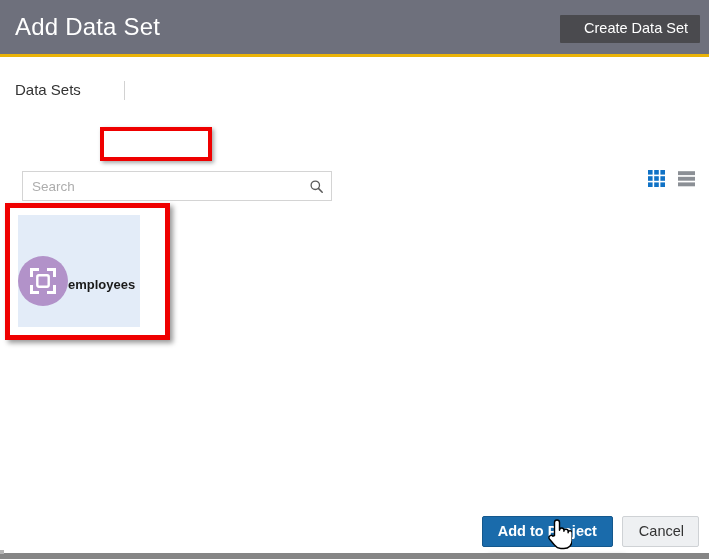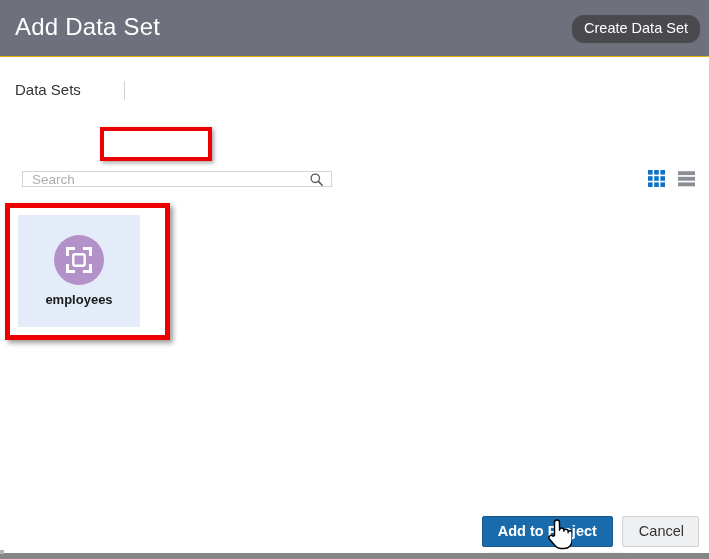--- a/index.html
+++ b/index.html
@@ -26,42 +26,42 @@
   }
 
   
   #header {
     height: 57px;
     background: #6e707c;
     flex: 0 0 auto;
     position: relative;
     display: flex;
     align-items: center;
-    border-bottom: 1px solid #eab308;
+    border-bottom: 3px solid #eab308;
     box-sizing: border-box;
   }
   #dialog-title {
     position: absolute;
     left: 15px;
     top: 13px;
     font-size: 24px;
     color: #ffffff;
     letter-spacing: .2px;
     white-space: nowrap;
   }
   #create-btn {
     position: absolute;
     right: 9px;
     top: 15px;
     background: #4a4a4e;
     color: #ffffff;
     font-size: 14.5px;
-    padding: 6px 12px 7px 12px;
+    padding: 6px 12px 7px 24px;
     border: none;
-    border-radius: 12px;
+    border-radius: 1px;
     line-height: 1;
     cursor: pointer;
     font-family: inherit;
     white-space: nowrap;
   }
 
   
   #body {
     position: relative;
     flex: 1 1 auto;
@@ -106,21 +106,21 @@
     box-shadow: 2px 2px 4px rgba(0,0,0,.35);
     pointer-events: none;
   }
 
   
   #search-wrap {
     position: absolute;
     left: 22px;
     top: 114px;
     width: 310px;
-    height: 16px;
+    height: 30px;
     border: 1px solid #d4d4d4;
     background: #ffffff;
     box-sizing: border-box;
     display: flex;
     align-items: center;
   }
   #search-input {
     flex: 1 1 auto;
     border: none;
     outline: none;
@@ -157,21 +157,20 @@
   #card-grid {
     position: absolute;
     left: 18px;
     top: 158px;
   }
   .ds-card {
     width: 122px;
     height: 112px;
     background: #e3ecf8;
     display: flex;
-    flex-direction: column;
     align-items: center;
     cursor: pointer;
     box-sizing: border-box;
     padding-top: 20px;
   }
   .ds-card-icon {
     width: 50px;
     height: 50px;
     border-radius: 50%;
     background: #b292c9;

